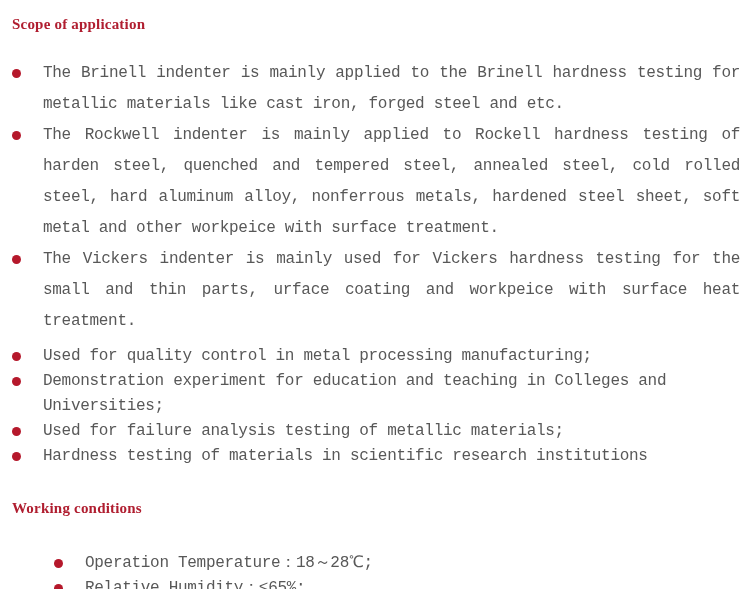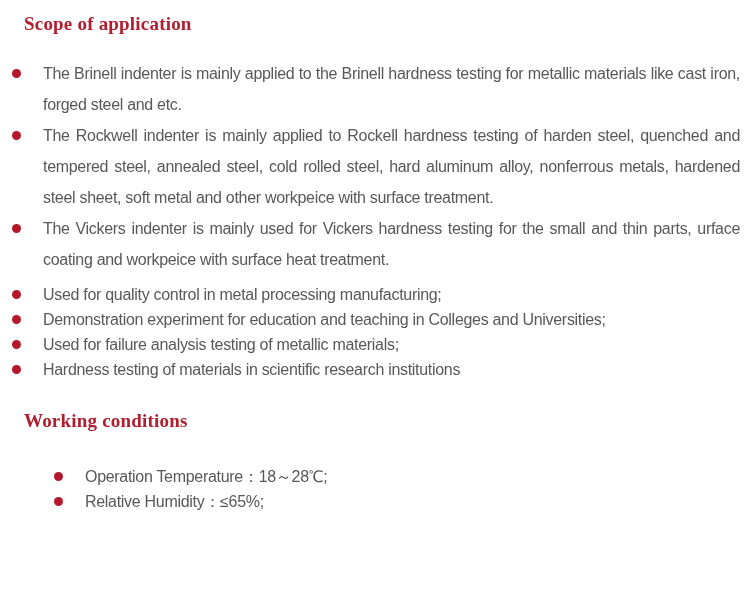--- a/index.html
+++ b/index.html
@@ -8,24 +8,24 @@
     height: 589px;
     background: #ffffff;
     box-sizing: border-box;
     padding: 0 10px 0 12px;
     font-family: "Liberation Sans", sans-serif;
     overflow: hidden;
   }
   .section-heading {
     font-family: "Liberation Serif", serif;
     font-weight: 700;
-    font-size: 19px;
+    font-size: 15px;
     line-height: 26px;
     color: var(--heading, #B01E30);
-    margin: 12px;
+    margin: 0;
     letter-spacing: 0.2px;
   }
   #heading-scope   { margin-top: 11px; }
   #heading-apps    { margin-top: 17px; }
   #heading-working { margin-top: 26px; }
 
   ul.bullet-list {
     list-style: none;
     margin: 0;
     padding: 0;
@@ -34,21 +34,21 @@
     letter-spacing: -0.3px;
   }
   ul.bullet-list li { display: flex; align-items: flex-start; }
   .bullet {
     flex: 0 0 9px;
     width: 9px; height: 9px;
     border-radius: 50%;
     background: var(--bullet, #B5182B);
     margin-right: 22px;
   }
-  .li-text { flex: 1; }
+  .li-text { flex: 1; font-family: Liberation Mono, monospace; }
 
   
   #list-scope { margin-top: 21px; line-height: 31px; }
   #list-scope .bullet { margin-top: 11px; }
   #list-scope .li-text { text-align: justify; }
 
   
   #list-apps { margin-top: 7px; line-height: 25px; }
   #list-apps .bullet { margin-top: 8px; }
 

